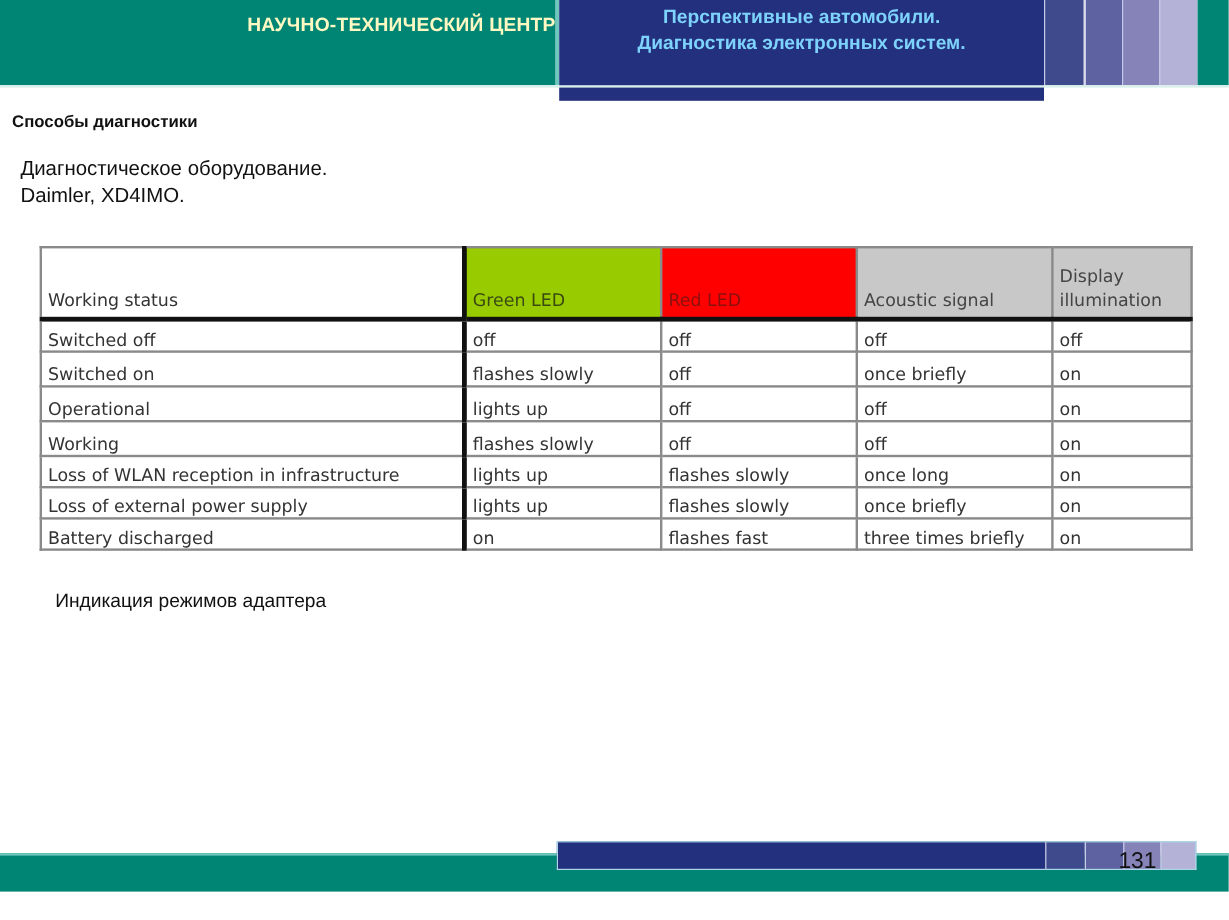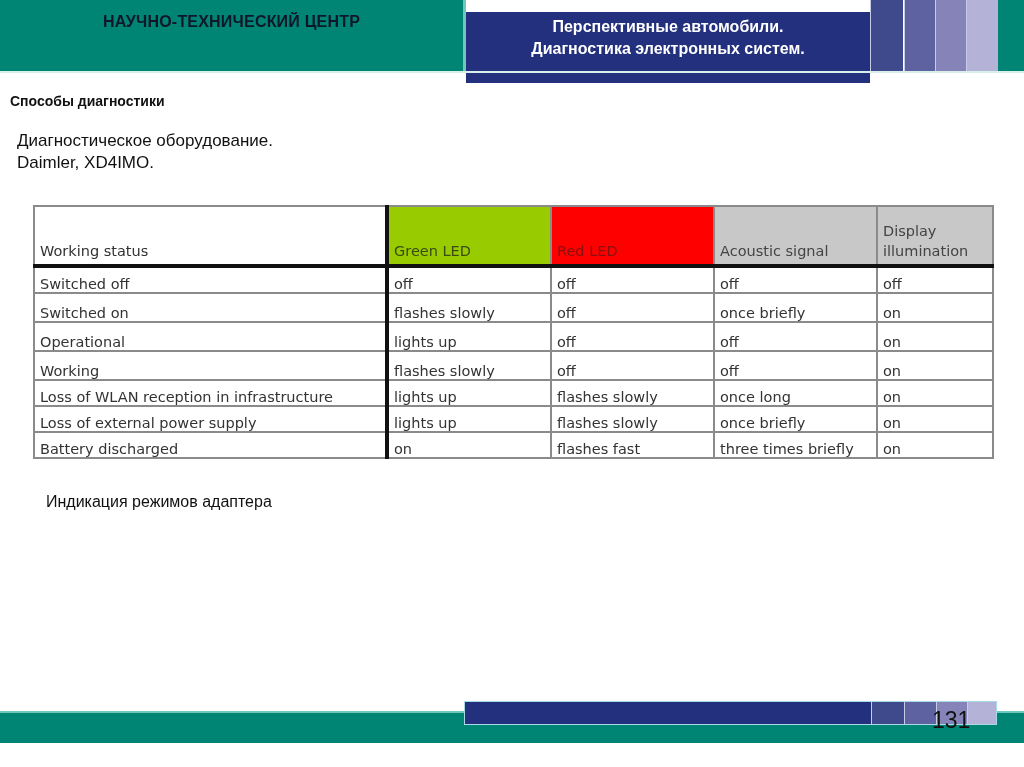--- a/index.html
+++ b/index.html
@@ -4,30 +4,30 @@
 <style>
   html, body { margin: 0; padding: 0; }
   body {
     width: 1024px; height: 767px; position: relative; overflow: hidden;
     background: #ffffff;
     font-family: "Liberation Sans", sans-serif;
   }
   .hdr-left {
     position: absolute; left: 0; top: 0; width: 463px; height: 71px;
     background: #008574;
-    display: flex; align-items: center; justify-content: center;
-    color: #0f172a; font-weight: bold; font-size: 16px; letter-spacing: 0.2px;
+    display: flex; align-items: center; justify-content: flex-end;
+    color: #fef9c3; font-weight: bold; font-size: 16px; letter-spacing: 0.2px;
   }
   .hdr-left span { position: relative; top: -14px; }
   .hdr-sep { position: absolute; left: 463px; top: 0; width: 3px; height: 71px; background: #6fc7bd; }
   .hdr-right {
-    position: absolute; left: 466px; top: 0; width: 404px; height: 71px;
+    position: absolute; left: 466px; top: 0; width: 404px; height: 84px;
     background: #23307e;
-    color: #ffffff; font-weight: bold; font-size: 16px; text-align: center;
-    line-height: 22px; padding-top: 4px; box-sizing: border-box; margin-top: 12px;
+    color: #7dd3fc; font-weight: bold; font-size: 16px; text-align: center;
+    line-height: 22px; padding-top: 4px; box-sizing: border-box;
   }
   .hdr-strip { position: absolute; top: 0; height: 71px; }
   .hdr-line { position: absolute; left: 0; top: 71px; width: 1024px; height: 2px; background: #d8efec; }
   .hdr-tail { position: absolute; left: 998px; top: 0; width: 26px; height: 71px; background: #008574; }
 
   .section-title { position: absolute; left: 10px; top: 93px; font-size: 14px; font-weight: bold; color: #111; }
   .subtitle { position: absolute; left: 17px; top: 130px; font-size: 17px; color: #111; line-height: 22px; }
   .subtitle b { font-weight: normal; }
 
   table.status {
@@ -51,21 +51,21 @@
   th.green { background: #99cc00; color: #3a4a10; }
   th.red { background: #ff0000; color: #8a1010; }
   th.gray { background: #c8c8c8; color: #444; }
   tr.r-tall td { height: 27px; margin-top: 39px; }
 
   .caption { position: absolute; left: 46px; top: 493px; font-size: 16px; color: #111; }
 
   .ftr-band { position: absolute; left: 0; top: 711px; width: 1024px; height: 30px; background: #008574; border-top: 2px solid #6fc7bd; }
   .ftr-bar { position: absolute; left: 464px; top: 701px; width: 406px; height: 22px; background: #23307e; border: 1px solid #a9d8e6; border-right: none; }
   .ftr-strip { position: absolute; top: 701px; height: 22px; border-top: 1px solid #a9d8e6; border-bottom: 1px solid #a9d8e6; }
-  .page-num { position: absolute; left: 932px; top: 707px; font-size: 23px; color: #111; }
+  .page-num { position: absolute; left: 932px; top: 707px; font-size: 19px; color: #111; }
 </style>
 </head>
 <body>
 
 <div class="hdr-left">
     <span>НАУЧНО-ТЕХНИЧЕСКИЙ ЦЕНТР</span>
   </div>
 <div class="hdr-sep"></div>
 <div class="hdr-right">
   <div>Перспективные автомобили.</div>

